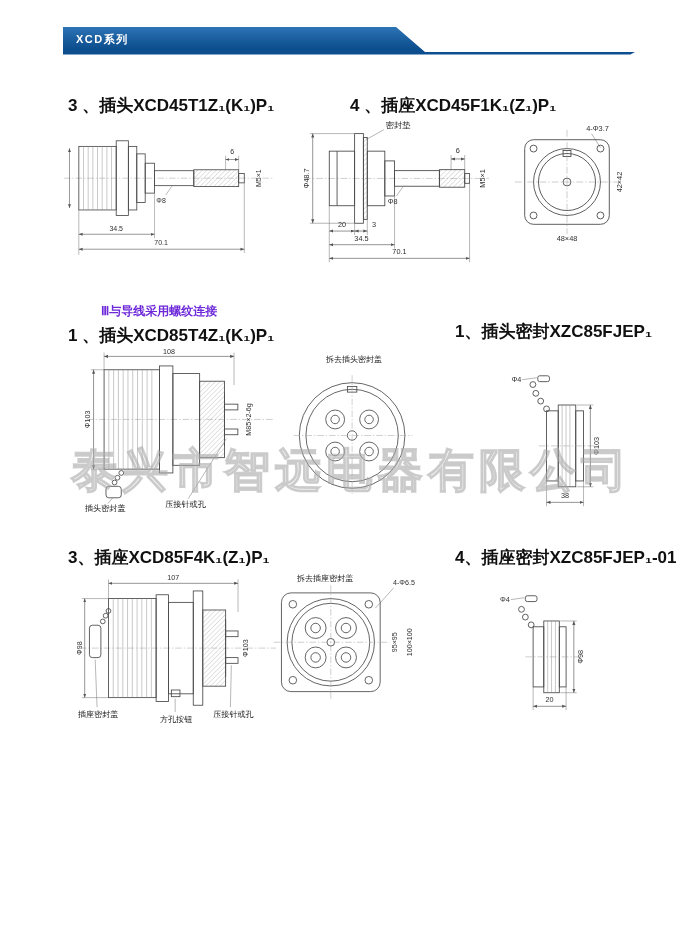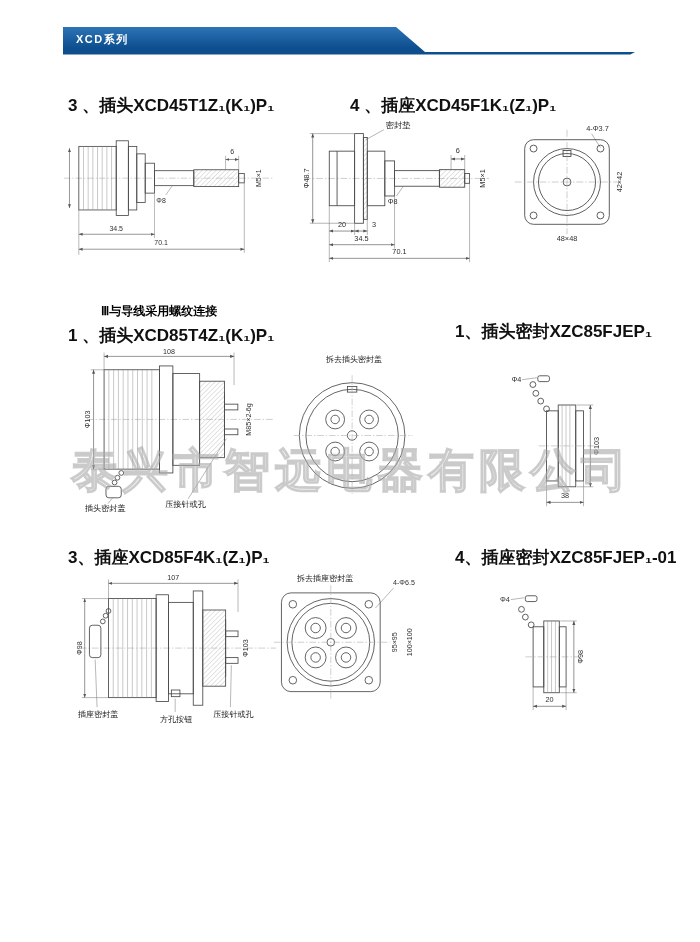--- a/index.html
+++ b/index.html
@@ -15,21 +15,21 @@
     clip-path:polygon(0 0,92% 0,100% 100%,0 100%);
     display:flex;align-items:center;padding-left:13px;box-sizing:border-box;
   }
   .header-title{color:#fff;font-size:11px;font-weight:bold;letter-spacing:1.5px;}
   .header-line{
     position:absolute;left:63px;top:52px;width:572px;height:2.5px;
     background:#0d4e8e;clip-path:polygon(0 0,100% 0,99.2% 100%,0 100%);
   }
   
   .sec-label{position:absolute;font-size:17px;font-weight:bold;color:#101010;white-space:nowrap;}
-  .sec-heading{position:absolute;font-size:12px;font-weight:bold;color:#000000;white-space:nowrap;padding-left:35px;}
+  .sec-heading{position:absolute;font-size:12px;font-weight:bold;color:#6d28d9;white-space:nowrap;padding-left:35px;}
   
   .watermark{
     position:absolute;left:55px;top:441px;width:600px;height:58px;
     font-size:46px;font-weight:600;letter-spacing:5px;white-space:nowrap;
     color:rgba(185,185,185,0.16);
     -webkit-text-stroke:1.2px rgba(168,168,168,0.55);
     z-index:30;pointer-events:none;line-height:58px;margin-left:16px;
   }
   
   svg.draw{position:absolute;overflow:visible;}

